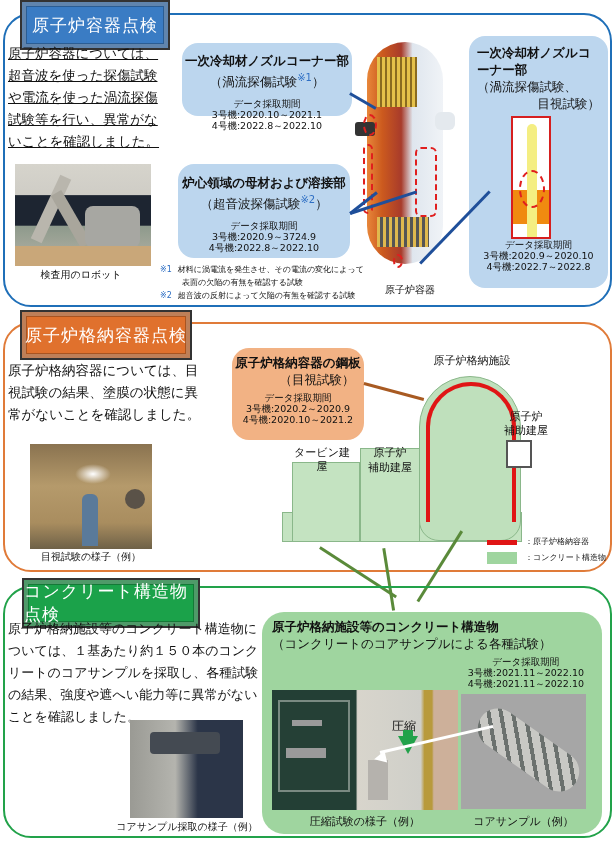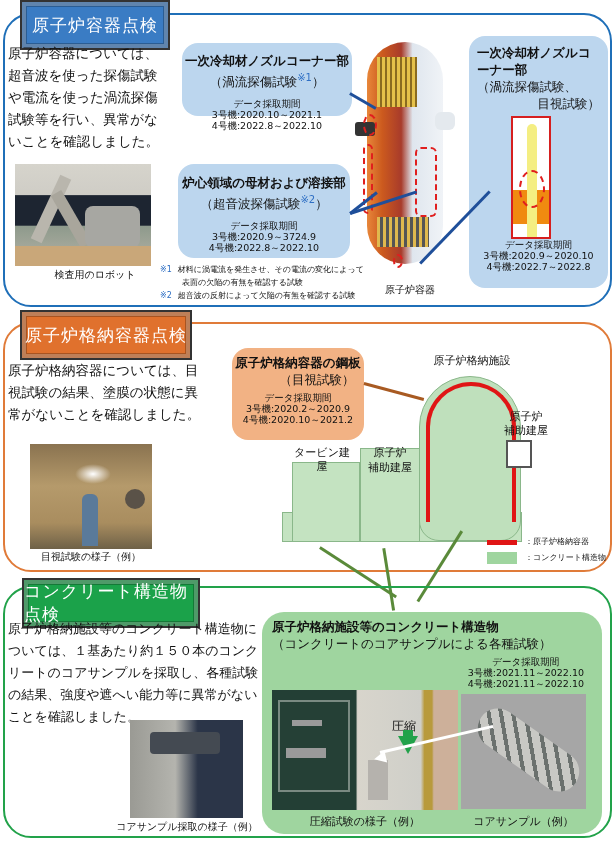--- a/index.html
+++ b/index.html
@@ -12,40 +12,40 @@
   .sec3 { left: 3px; top: 586px; width: 609px; height: 252px; border-color: #22a24a; }
 
   .title-tab { position: absolute; height: 50px; color: #fff; font-size: 17px; font-weight: normal;
     display: flex; align-items: center; justify-content: center; border: 2px solid #333;
     box-shadow: inset 0 0 0 4px rgba(255,255,255,0.25), inset 0 0 0 5px rgba(0,0,0,0.25); letter-spacing: 1px; }
   .tab1 { left: 20px; top: 0px; width: 150px; background: #3a7cc4; }
   .tab2 { left: 20px; top: 310px; width: 172px; background: #e0712d; }
   .tab3 { left: 22px; top: 578px; width: 178px; background: #1ba24a; }
 
   .body-text { position: absolute; font-size: 13.5px; line-height: 22px; color: #111; }
-  .t1 { left: 8px; top: 42px; width: 160px; }
+  .t1 { left: 8px; top: 42px; width: 160px; text-decoration: underline; }
   .t2 { left: 8px; top: 359px; width: 200px; }
   .t3 { left: 8px; top: 618px; width: 260px; font-size: 13px; line-height: 22px; }
 
   .callout { position: absolute; border-radius: 16px; text-align: center; font-size: 10px; line-height: 12px; }
   .blue { background: #bcd6ee; }
   .orange { background: #f2b284; }
   .green { background: #9fd59f; }
   .callout .hd { font-weight: bold; font-size: 12.5px; line-height: 17px; }
   .callout .sub { font-size: 12.5px; line-height: 17px; margin-bottom: 8px; }
   .callout .sub .ref { color: #2e6fc4; font-size: 10px; vertical-align: super; }
   .callout .dl { font-size: 9.5px; line-height: 11px; }
 
   .c1 { left: 182px; top: 43px; width: 170px; height: 73px; padding-top: 9px; }
   .c2 { left: 178px; top: 164px; width: 172px; height: 94px; padding-top: 10px; }
   .c3 { left: 469px; top: 36px; width: 139px; height: 252px; text-align: left; padding: 8px 8px; }
   .c3 .hd { text-align: left; }
   .c3 .sub { text-align: center; margin-bottom: 0; }
   .c3 .dlwrap { position: absolute; bottom: 16px; left: 0; right: 0; text-align: center; }
-  .c4 { left: 232px; top: 348px; width: 132px; height: 92px; padding-top: 6px; }
+  .c4 { left: 232px; top: 348px; width: 132px; height: 92px; padding-top: 6px; border-radius: 17px; }
   .c5 { left: 262px; top: 612px; width: 340px; height: 222px; text-align: left; padding: 6px 10px; border-radius: 22px; }
   .c5 .hd { text-align: left; font-size: 12.5px; }
   .c5 .sub2 { font-size: 12.5px; line-height: 17px; }
   .c5 .dlwrap { position: absolute; right: 18px; top: 44px; text-align: center; font-size: 9.5px; line-height: 11px; }
 
   .notes { position: absolute; left: 160px; top: 263px; font-size: 8px; line-height: 13px; color: #111; }
   .notes .mk { color: #2e6fc4; margin-right: 6px; }
   .notes .ind { padding-left: 22px; }
 
   .photo { position: absolute; overflow: hidden; }
@@ -118,21 +118,21 @@
 <div class="section sec1"></div>
 <div class="title-tab tab1">原子炉容器点検</div>
 <div class="body-text t1">原子炉容器については、超音波を使った探傷試験や電流を使った渦流探傷試験等を行い、異常がないことを確認しました。</div>
 
 <div class="photo robot">
   <div class="arm"></div>
     <div class="arm2"></div>
     <div class="drum"></div>
     <div class="base"></div>
 </div>
-<div class="cap" style="left:27px; top:268px; width:136px;">検査用のロボット</div>
+<div class="cap" style="left:13px; top:268px; width:136px;">検査用のロボット</div>
 
 <div class="vessel">
   <div class="shell"></div>
     <div class="top"></div>
     <div class="nozzle"></div>
     <div class="nozzle2"></div>
     <div class="bot"></div>
   <div class="red-oval" style="left:8px; top:82px; width:14px; height:22px;"></div>
   <div class="dash" style="left:8px; top:112px; width:10px; height:70px;"></div>
   <div class="dash" style="left:60px; top:115px; width:22px; height:70px;"></div>

